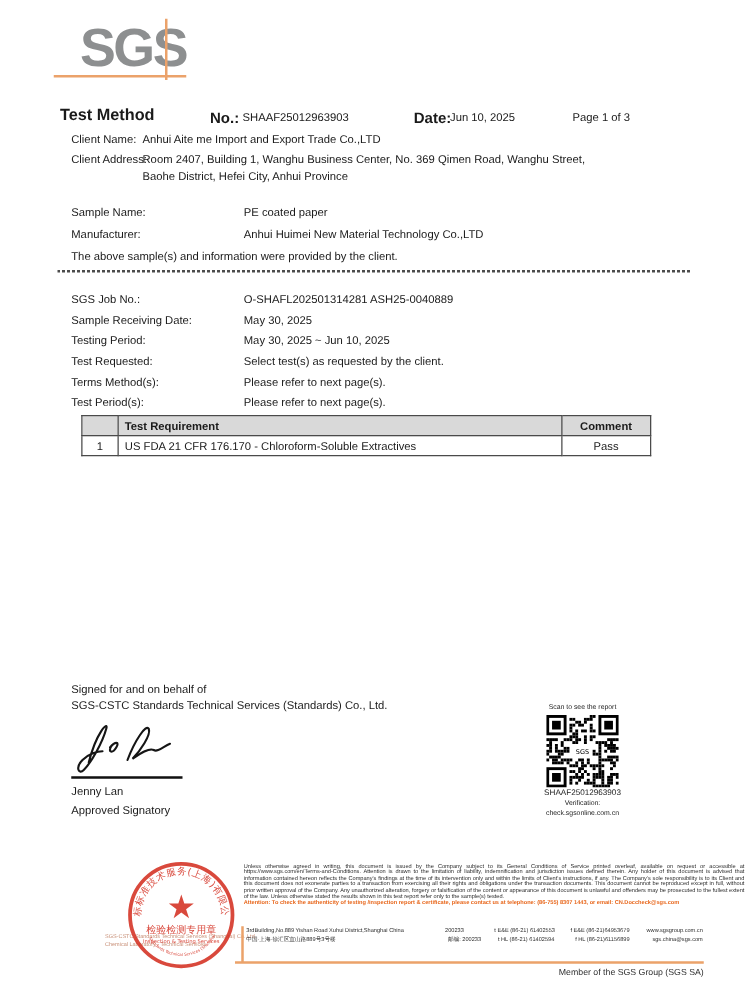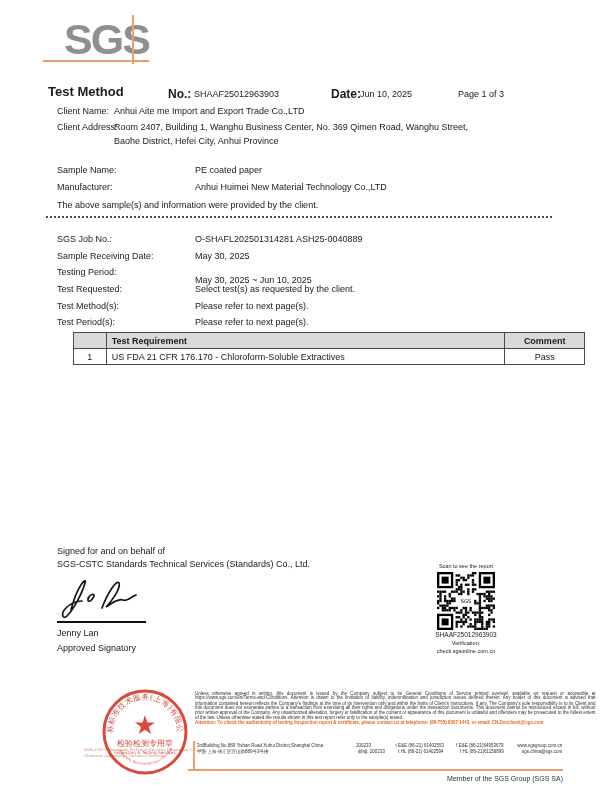--- a/index.html
+++ b/index.html
@@ -78,36 +78,36 @@
   <div class="abs" style="left:0;top:232px;width:600px;height:14px;">
     <span class="abs t9" style="left:57px;">SGS Job No.:</span>
     <span class="abs t9" style="left:195px;">O-SHAFL202501314281 ASH25-0040889</span>
   </div>
   <div class="abs" style="left:0;top:249px;width:600px;height:14px;">
     <span class="abs t9" style="left:57px;">Sample Receiving Date:</span>
     <span class="abs t9" style="left:195px;">May 30, 2025</span>
   </div>
   <div class="abs" style="left:0;top:265px;width:600px;height:14px;">
     <span class="abs t9" style="left:57px;">Testing Period:</span>
-    <span class="abs t9" style="left:195px;margin-top:8px;">May 30, 2025 ~ Jun 10, 2025</span>
+    <span class="abs t9" style="left:195px;">May 30, 2025 ~ Jun 10, 2025</span>
   </div>
   <div class="abs" style="left:0;top:282px;width:600px;height:14px;">
     <span class="abs t9" style="left:57px;">Test Requested:</span>
     <span class="abs t9" style="left:195px;">Select test(s) as requested by the client.</span>
   </div>
   <div class="abs" style="left:0;top:299px;width:600px;height:14px;">
-    <span class="abs t9" style="left:57px;">Test Method(s):</span>
+    <span class="abs t9" style="left:57px;">Terms Method(s):</span>
     <span class="abs t9" style="left:195px;">Please refer to next page(s).</span>
   </div>
   <div class="abs" style="left:0;top:315px;width:600px;height:14px;">
     <span class="abs t9" style="left:57px;">Test Period(s):</span>
     <span class="abs t9" style="left:195px;">Please refer to next page(s).</span>
   </div>
 
-  <table class="results abs" style="left:73px;top:332px;width:512px;">
+  <table class="results abs" style="left:65px;top:332px;width:456px;">
     <colgroup>
         <col style="width:30px">
         <col style="width:365px">
         <col style="width:73px">
       </colgroup>
     <tbody>
         <tr>
       <th class="c"></th>
       <th>Test Requirement</th>
       <th class="c" style="text-align:center;">Comment</th>

